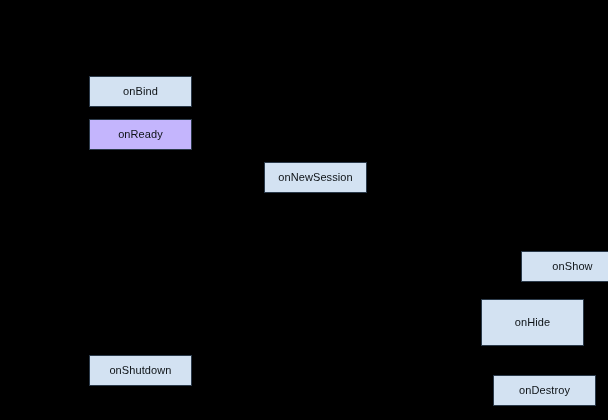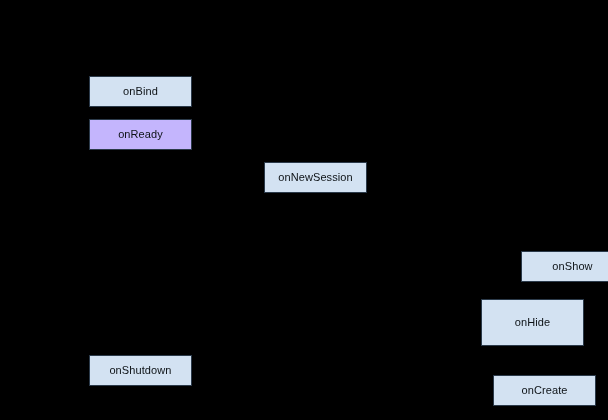--- a/index.html
+++ b/index.html
@@ -58,15 +58,15 @@
     <div class="node" style="left: 493px; top: 251px; width: 103px; height: 31px; background: rgb(211, 226, 242); border-color: rgb(43, 58, 74); color: rgb(13, 18, 22); margin-left: 28px;">
       <span class="node-label">onShow</span>
     </div>
     <div class="node" style="left: 481px; top: 299px; width: 103px; height: 47px; background: rgb(211, 226, 242); border-color: rgb(43, 58, 74); color: rgb(13, 18, 22); text-align: right;">
       <span class="node-label">onHide</span>
     </div>
     <div class="node" style="left: 89px; top: 355px; width: 103px; height: 31px; background: rgb(211, 226, 242); border-color: rgb(43, 58, 74); color: rgb(13, 18, 22);">
       <span class="node-label">onShutdown</span>
     </div>
     <div class="node" style="left: 493px; top: 375px; width: 103px; height: 31px; background: rgb(211, 226, 242); border-color: rgb(43, 58, 74); color: rgb(13, 18, 22);">
-      <span class="node-label">onCreate</span>
+      <span class="node-label">onDestroy</span>
     </div>
   </div>
 
 </body></html>

